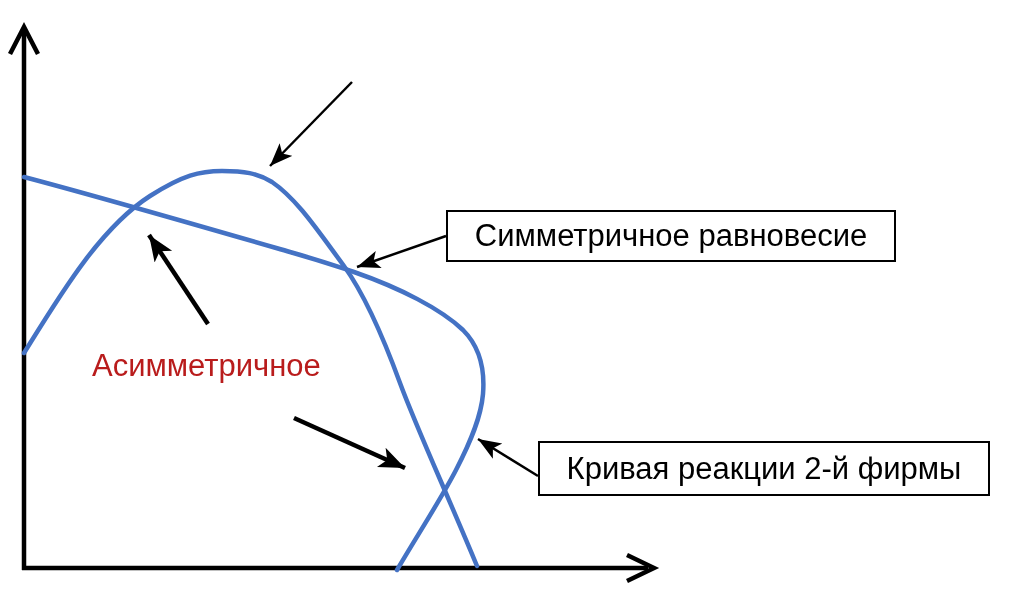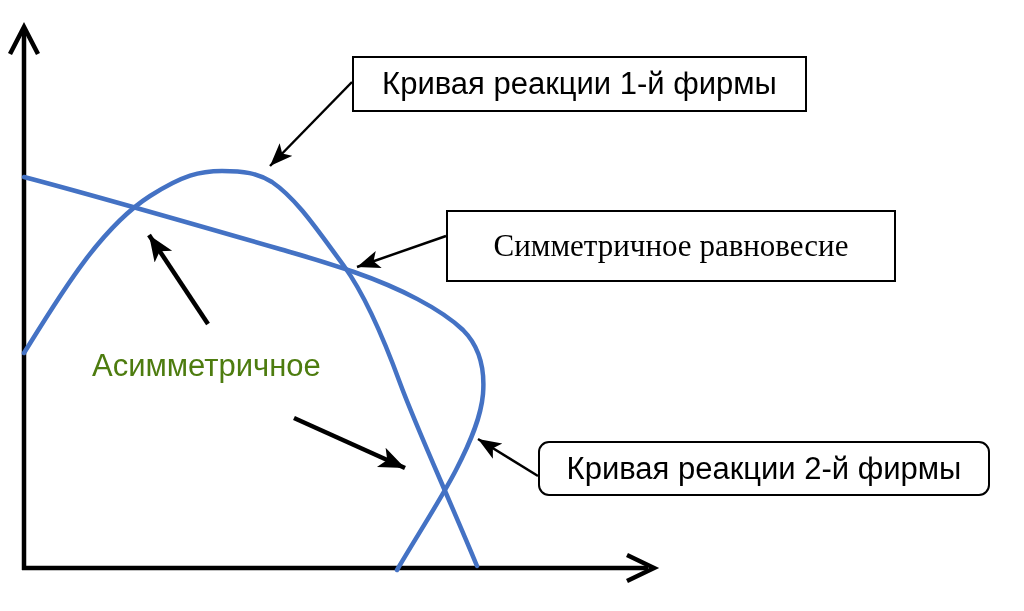--- a/index.html
+++ b/index.html
@@ -28,29 +28,29 @@
     background: #ffffff;
     border: 2.5px solid #000000;
     display: flex;
     align-items: center;
     justify-content: center;
     font-size: 31px;
     color: #000000;
     white-space: nowrap;
   }
   .box-curve1 { left: 352px; top: 56px;  width: 455px; height: 56px; }
-  .box-symm   { left: 446px; top: 210px; width: 450px; height: 72px; font-family: Liberation Serif, serif; }
-  .box-curve2 { left: 538px; top: 441px; width: 452px; height: 55px; border-radius: 11px; }
+  .box-symm   { left: 446px; top: 210px; width: 450px; height: 52px; }
+  .box-curve2 { left: 538px; top: 441px; width: 452px; height: 55px; }
   .asym-label {
     position: absolute;
     left: 92px;
     top: 344px;
     font-size: 31px;
     line-height: 44px;
-    color: #4d7c0f;
+    color: #b91c1c;
     white-space: nowrap;
   }
 </style>
 </head>
 <body>
 
 <div class="stage">
 
   <svg class="diagram-svg" viewBox="0 0 1024 611">
     <defs>
@@ -76,23 +76,20 @@
              C 481 417, 471 441, 456 470 C 441 499, 420 531, 397 570" fill="none" stroke-width="4.5" stroke-linecap="round" stroke="#4472C4"></path>
 
     <line x1="352" y1="82" x2="270" y2="166" stroke-width="2.5" marker-end="url(#head-small)" stroke="#000000"></line>
     <line x1="446" y1="236" x2="357" y2="267" stroke-width="2.5" marker-end="url(#head-small)" stroke="#000000"></line>
     <line x1="538" y1="476" x2="478" y2="439" stroke-width="2.5" marker-end="url(#head-small)" stroke="#000000"></line>
 
     <line x1="208" y1="324" x2="149" y2="235" stroke-width="4.5" marker-end="url(#head-big)" stroke="#000000"></line>
     <line x1="294" y1="418" x2="405" y2="468" stroke-width="4.5" marker-end="url(#head-big)" stroke="#000000"></line>
   </svg>
 
-  <div class="label-box box-curve1">
-    <span>Кривая реакции 1-й фирмы</span>
-  </div>
 
   <div class="label-box box-symm">
     <span>Симметричное равновесие</span>
   </div>
 
   <div class="label-box box-curve2">
     <span>Кривая реакции 2-й фирмы</span>
   </div>
 
   <div class="asym-label">

